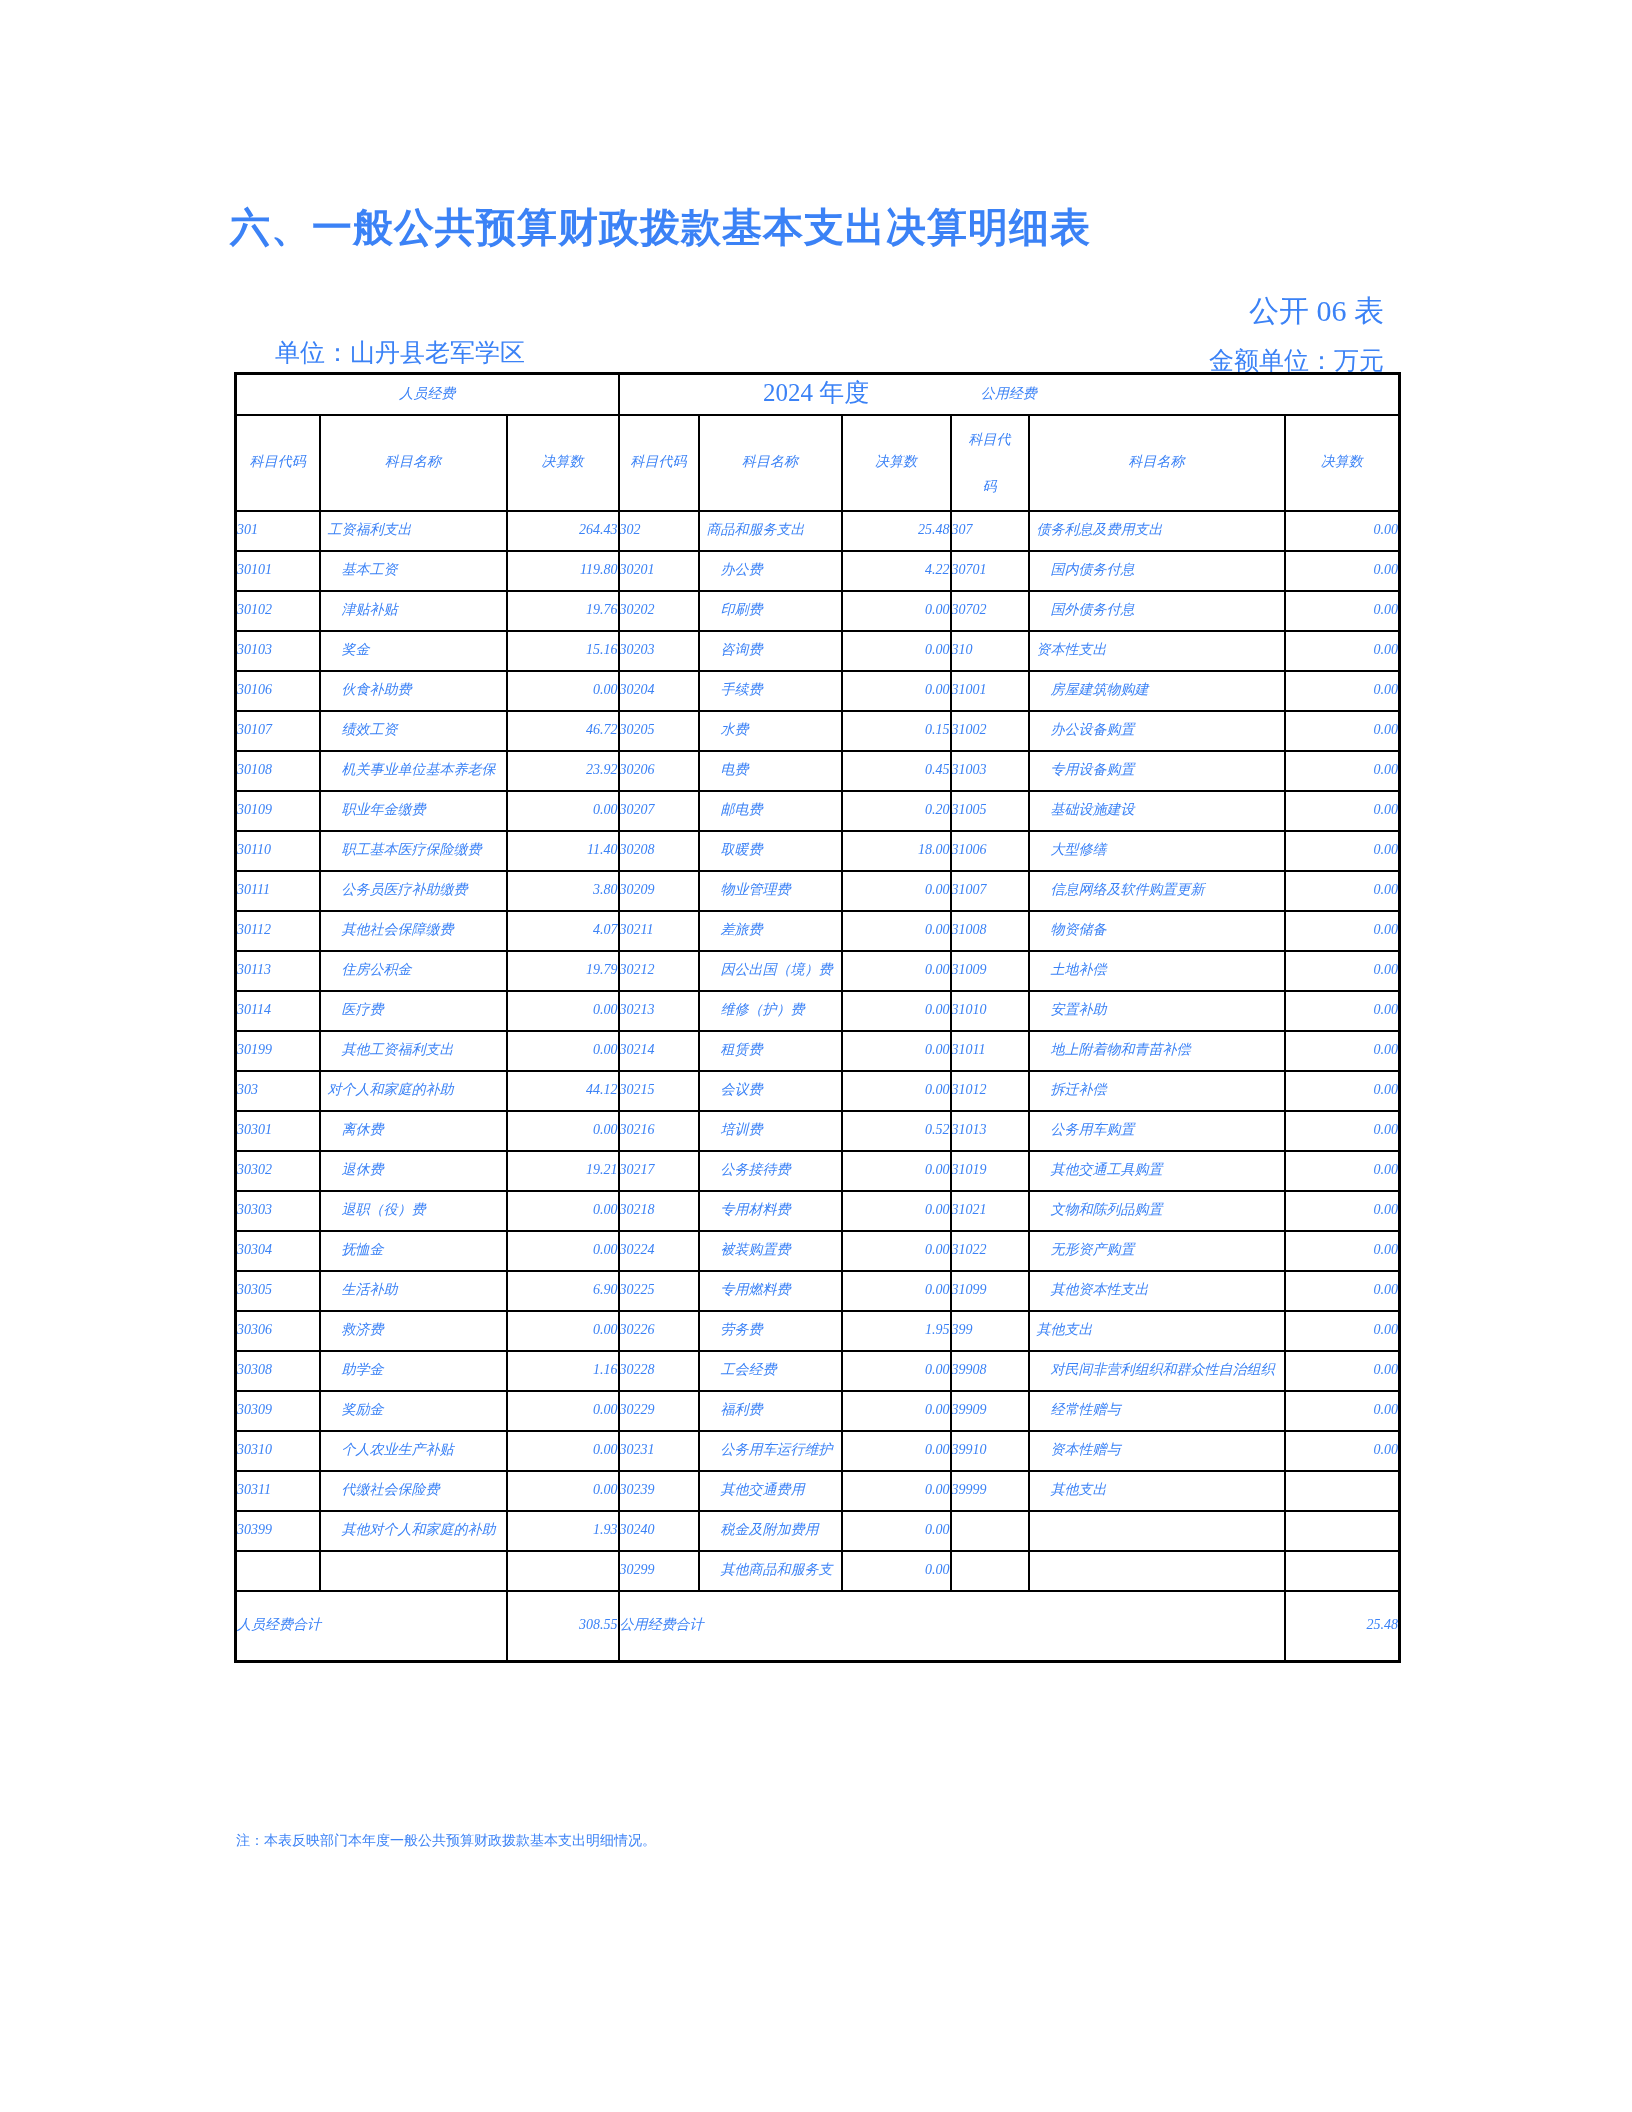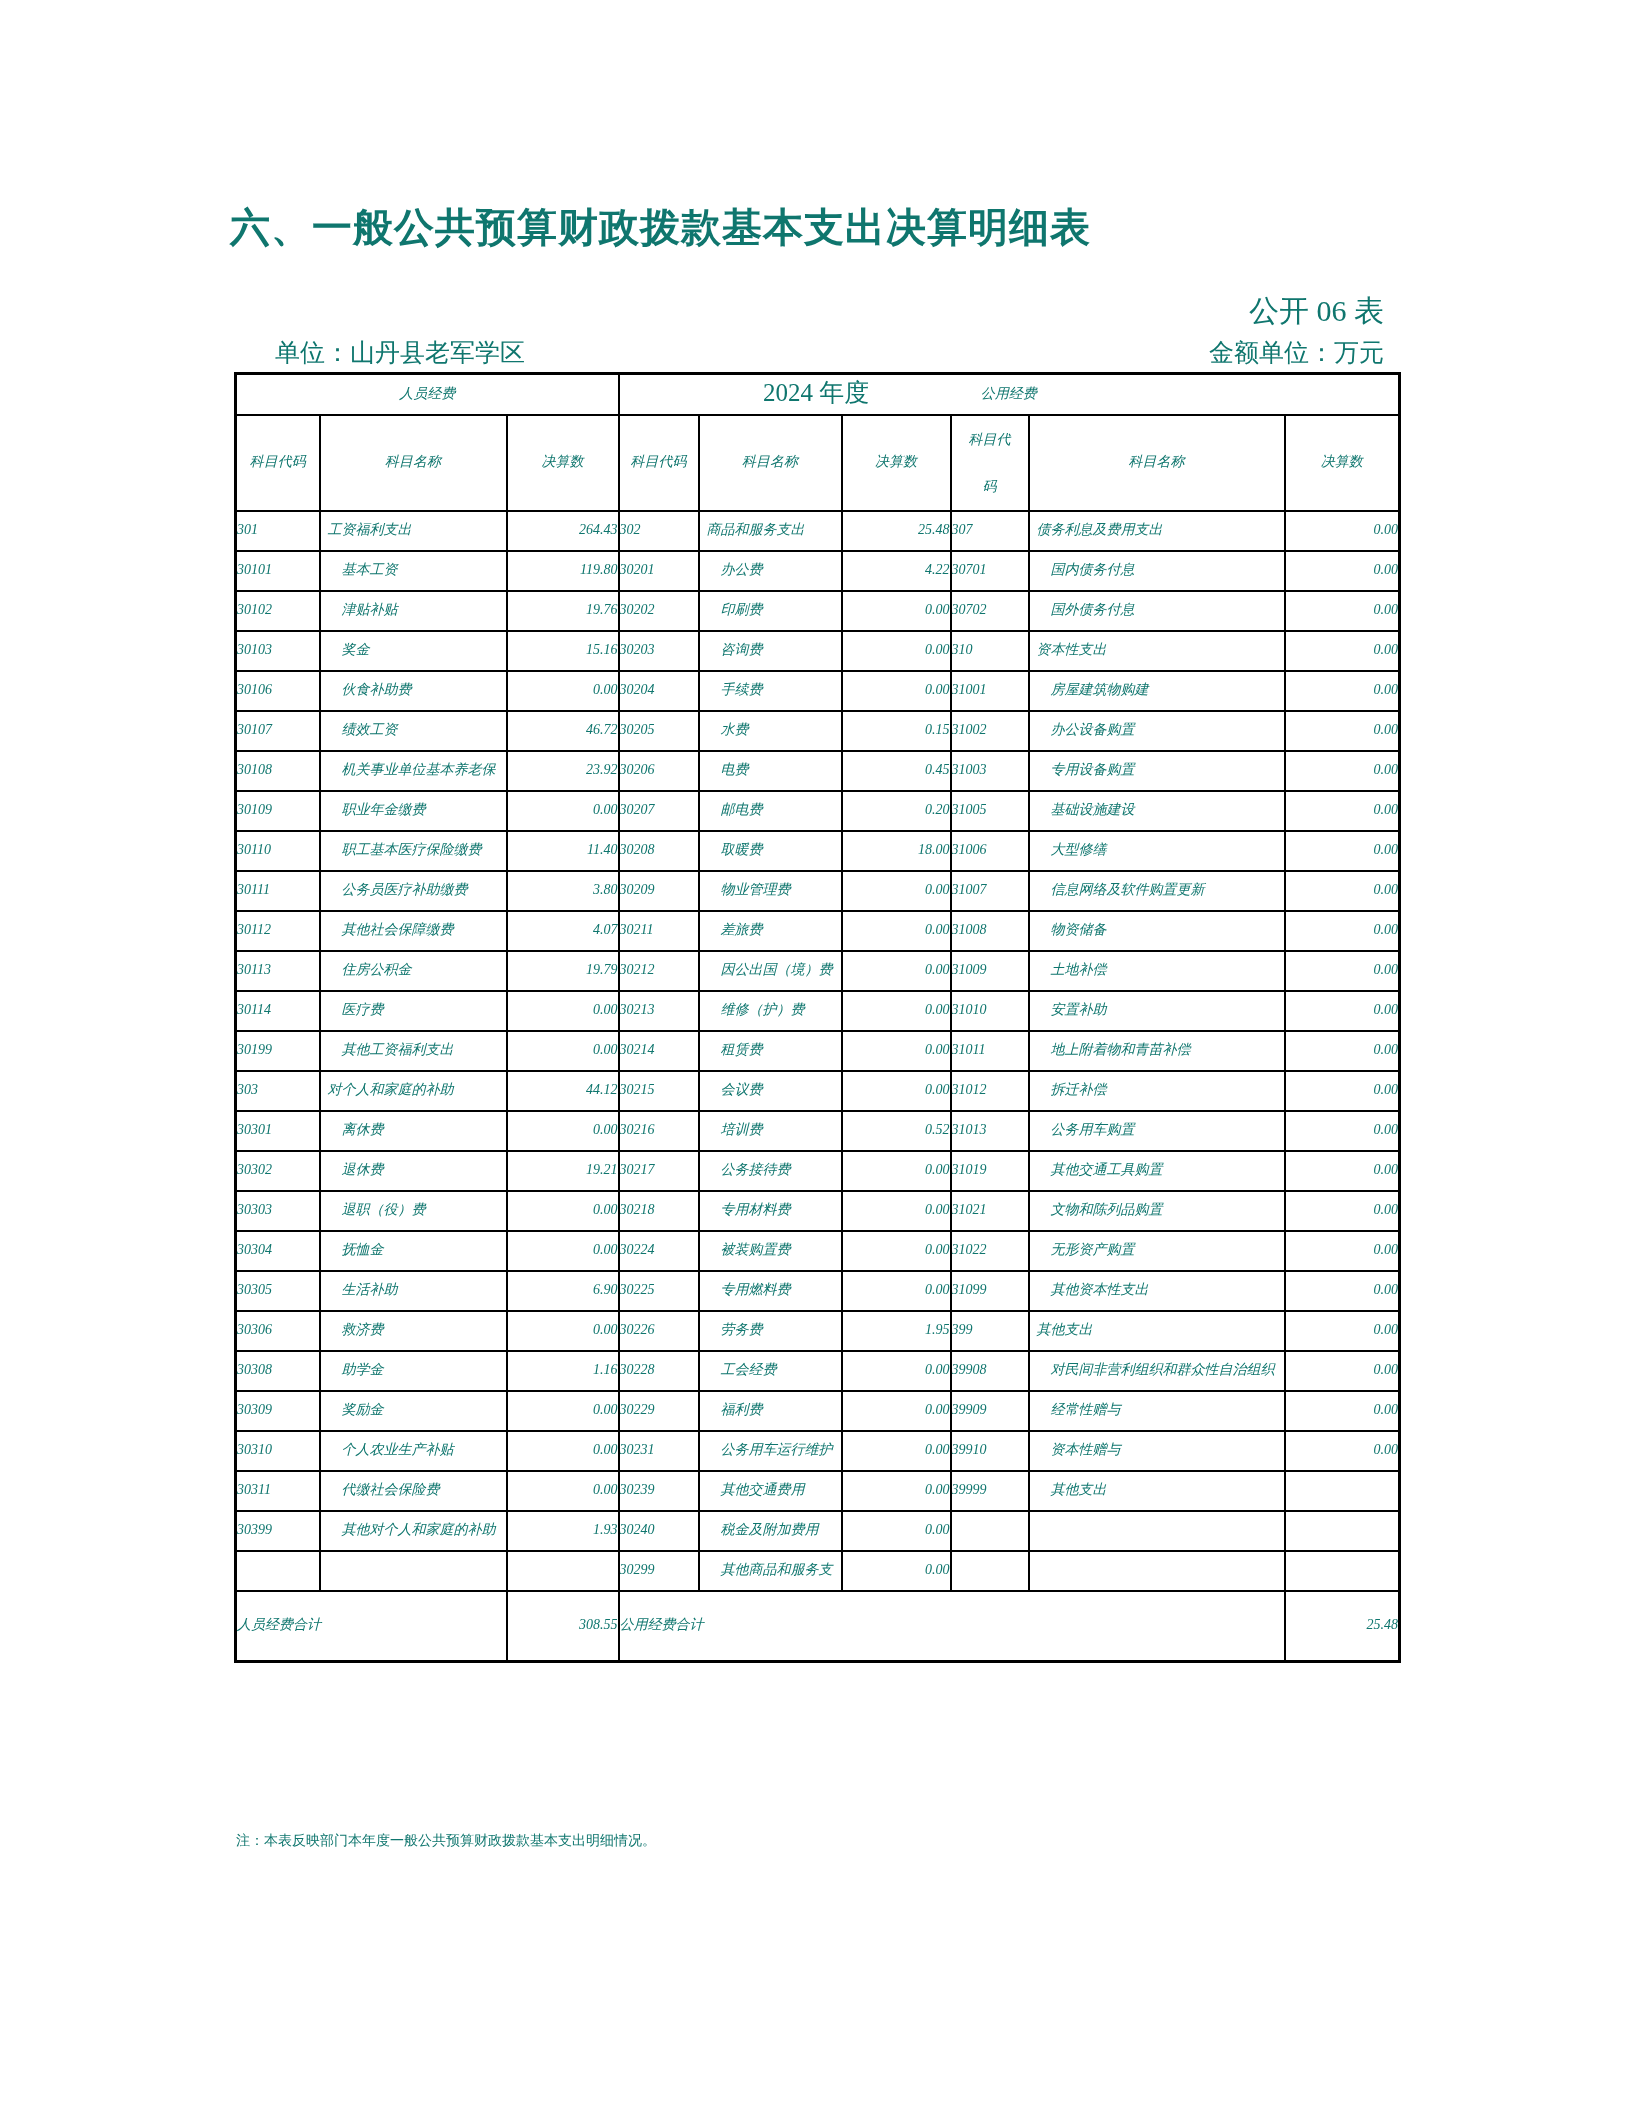--- a/index.html
+++ b/index.html
@@ -1,25 +1,25 @@
 <!DOCTYPE html>
 <html><head>
 <meta charset="utf-8">
 <style>
   html,body{margin:0;padding:0;background:#ffffff;}
   #page{position:relative;width:1632px;height:2112px;background:#ffffff;
-        font-family:"Liberation Serif","DejaVu Serif",serif;color:#0f766e;}
+        font-family:"Liberation Serif","DejaVu Serif",serif;color:#3b82f6;}
   .title{position:absolute;left:230px;top:200px;font-size:40px;font-weight:bold;
          font-family:"Liberation Sans","DejaVu Sans",sans-serif;letter-spacing:1px;white-space:nowrap;}
   .form-no{position:absolute;top:291px;left:234px;width:1164px;text-align:right;
            font-size:30px;padding-right:14px;box-sizing:border-box;}
   .info-line{position:absolute;top:328px;left:234px;width:1164px;height:36px;font-size:25px;}
   .info-unit{position:absolute;left:6px;top:8px;white-space:nowrap;margin-left:35px;}
   .info-year{position:absolute;left:0;top:0;width:100%;text-align:center;white-space:nowrap;margin-top:48px;}
-  .info-amount{position:absolute;right:14px;top:8px;white-space:nowrap;}
+  .info-amount{position:absolute;right:14px;top:16px;white-space:nowrap;}
   table.budget{position:absolute;left:234px;top:372px;width:1164px;
                border-collapse:collapse;table-layout:fixed;
                font-size:14px;line-height:1.2;font-style:italic;}
   table.budget td,table.budget th{border:2px solid #000;font-weight:normal;
                overflow:hidden;white-space:nowrap;padding:0;box-sizing:border-box;}
   table.budget{border:3px solid #000;}
   tr.ghead td{height:41px;text-align:center;}
   tr.chead td{height:87px;text-align:center;}
   tbody td{height:40px;}
   td.code{padding-left:8px;text-align:left;}

